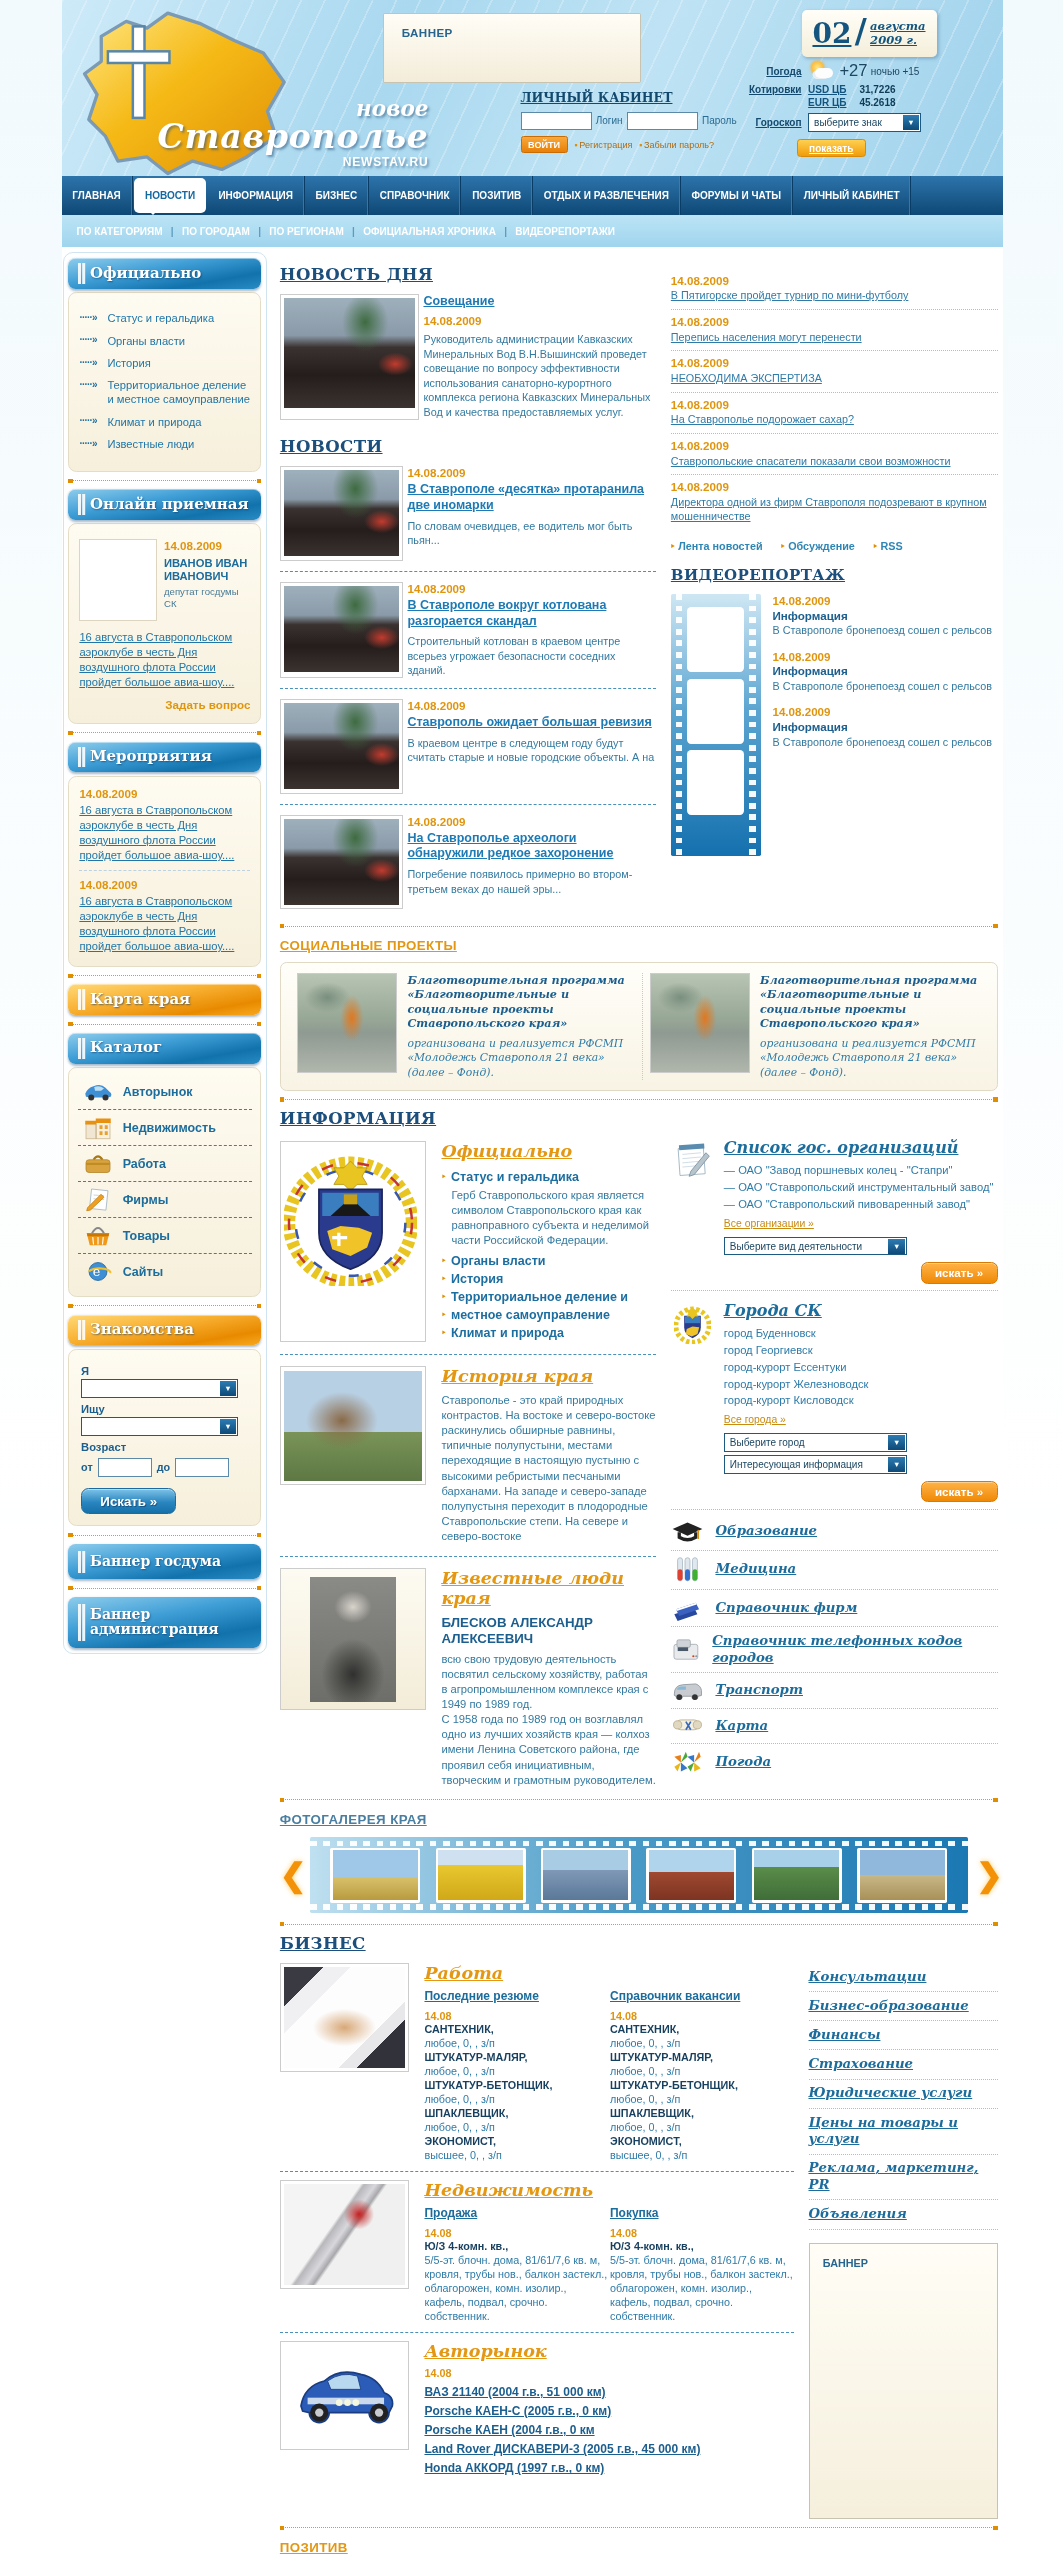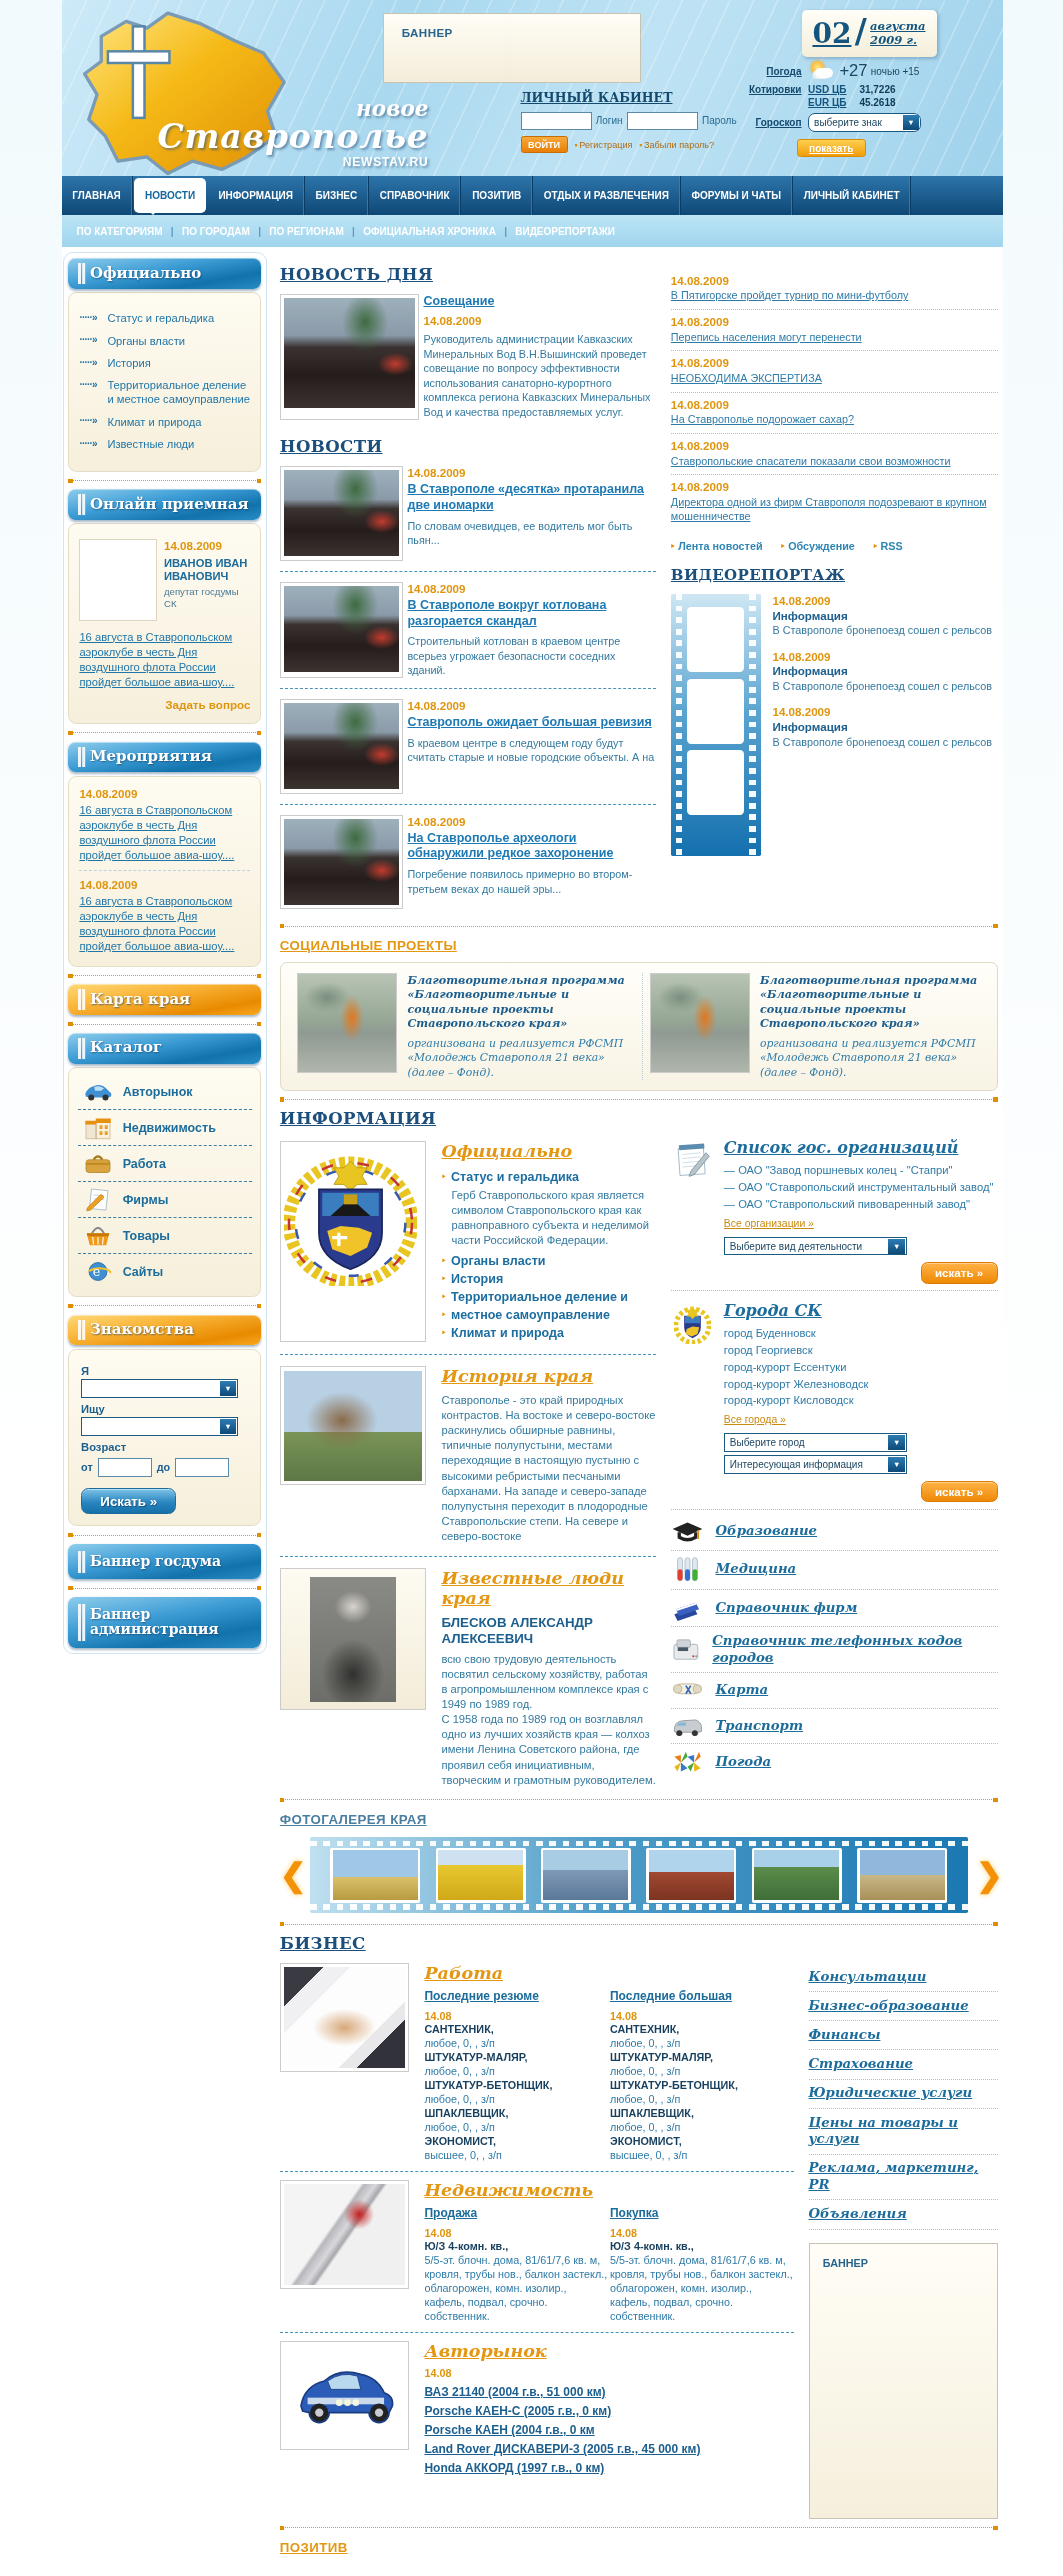--- a/index.html
+++ b/index.html
@@ -34,21 +34,21 @@
   .ti-label{width:60px;text-align:right;margin-right:6.6px;color:#14496e;font-weight:bold;text-decoration:underline;font-size:10px;}
   .weather-icon{width:28px;height:20px;position:relative;margin-right:3.3px;}
   .weather-icon .sun{position:absolute;left:3.3px;top:0;width:12.5px;height:12.5px;border-radius:50%;background:radial-gradient(#ffe680,#f5a623);box-shadow:0 0 3.3px #f5a623;}
   .weather-icon .cloud{position:absolute;left:6.6px;top:6.6px;width:18.3px;height:10px;background:#fdfdfd;border-radius:8.3px;box-shadow:-3.3px 1.7px 0 -0.8px #e8eef2;}
   .temp-big{font-size:16.6px;color:#1c4661;margin-right:3.3px;}
   .temp-small{color:#1c4661;font-size:10px;}
   .quote-lbl{color:#14557f;font-weight:bold;text-decoration:underline;margin-right:8.3px;width:43px;}
   .quote-val{color:#103c58;font-weight:bold;}
   .select{height:16.6px;border:0.8px solid #1c5a82;background:#fff;display:flex;align-items:center;justify-content:space-between;padding-left:5px;color:#1c4661;font-size:10px;}
   .select .arr{width:16.6px;height:15px;background:linear-gradient(#2c7cb4,#0d4a77);display:flex;align-items:center;justify-content:center;color:#fff;font-size:7.5px;margin:0.8px;}
-  .horo-select{width:106px;border-radius:7px;}
+  .horo-select{width:106px;}
   .btn-show{margin:5px 0 0 55px;background:linear-gradient(#ffd050,#f09c0a);border:0.8px solid #d88a06;border-radius:3.3px;color:#fff;font-weight:bold;font-size:10px;text-decoration:underline;padding:2.5px 11.6px;display:inline-block;}
   
   .mainnav{height:39px;background:linear-gradient(#2d74ab,#0e4875);display:flex;align-items:stretch;position:relative;z-index:5;}
   .nav-item{display:flex;align-items:center;padding:0 10.8px;color:#fff;font-weight:bold;font-size:10px;border-right:0.8px solid #0a3d66;box-shadow:inset -0.8px 0 0 #3d80b5;white-space:nowrap;}
   .nav-item.active{background:#fff;color:#1468a0;border-radius:5px;margin:1.7px 1.7px;position:relative;box-shadow:none;border-right:none;}
   .nav-item.active:after{content:"";position:absolute;left:15px;bottom:-5.8px;border:4.2px solid transparent;border-top-color:#fff;}
   .subnav{height:32px;background:linear-gradient(#bce4f5,#9fd4ee);display:flex;align-items:center;padding-left:15px;color:#fff;font-weight:bold;font-size:10px;}
   .subnav .sn{margin-right:8.3px;white-space:nowrap;}
   .subnav .sn:after{content:"|";margin-left:8.3px;color:#5d9cc0;}
   .subnav .sn:last-child:after{content:"";}
@@ -732,35 +732,35 @@
                 <rect x="4" y="8" width="32" height="20" rx="3" fill="#e8eaec" stroke="#9aa4ac"></rect>
                 <rect x="8" y="2" width="18" height="10" rx="2" fill="#d0d4d8" stroke="#9aa4ac"></rect>
                 <rect x="9" y="12" width="14" height="5" fill="#485868"></rect>
                 <circle cx="30" cy="24" r="1.5" fill="#d04020"></circle>
                 <circle cx="34" cy="24" r="1.5" fill="#8898a8"></circle>
               </svg>
             <span class="irlink lnk">Справочник телефонных кодов городов</span>
           </div>
           <div class="irlink-row">
             <svg width="33" height="23" viewBox="0 0 40 28">
+                <path d="M4 18 Q4 8 14 7 L30 6 Q36 8 37 14 L37 20 L33 21 A4 4 0 0 1 25 21 L14 21 A4 4 0 0 1 6 21 L4 20 Z" fill="#c8ccd0" stroke="#8a9298"></path>
+                <path d="M7 13 Q8 9 13 9 L18 9 L18 13 Z" fill="#88b8d8"></path>
+                <circle cx="10" cy="22" r="3.5" fill="#333"></circle>
+                <circle cx="29" cy="22" r="3.5" fill="#333"></circle>
+              </svg>
+            <span class="irlink lnk">Транспорт</span>
+          </div>
+          <div class="irlink-row">
+            <svg width="33" height="23" viewBox="0 0 40 28">
                 <rect x="6" y="6" width="28" height="12" rx="6" fill="#f4f0e2" stroke="#b8ab88"></rect>
                 <circle cx="8" cy="12" r="5" fill="#e0d8c0" stroke="#b8ab88"></circle>
                 <circle cx="32" cy="12" r="5" fill="#e0d8c0" stroke="#b8ab88"></circle>
                 <path d="M18 8 l6 10 M24 8 l-6 10" stroke="#3868b8" stroke-width="2"></path>
               </svg>
             <span class="irlink lnk">Карта</span>
-          </div>
-          <div class="irlink-row">
-            <svg width="33" height="23" viewBox="0 0 40 28">
-                <path d="M4 18 Q4 8 14 7 L30 6 Q36 8 37 14 L37 20 L33 21 A4 4 0 0 1 25 21 L14 21 A4 4 0 0 1 6 21 L4 20 Z" fill="#c8ccd0" stroke="#8a9298"></path>
-                <path d="M7 13 Q8 9 13 9 L18 9 L18 13 Z" fill="#88b8d8"></path>
-                <circle cx="10" cy="22" r="3.5" fill="#333"></circle>
-                <circle cx="29" cy="22" r="3.5" fill="#333"></circle>
-              </svg>
-            <span class="irlink lnk">Транспорт</span>
           </div>
           <div class="irlink-row">
             <svg width="33" height="25" viewBox="0 0 40 30">
                 <g>
                   <path d="M12 15 L4 8 L12 6 Z" fill="#e88018"></path>
                   <path d="M12 15 L20 8 L18 2 Z" fill="#48a838"></path>
                   <path d="M12 15 L20 22 L12 26 Z" fill="#3878c8"></path>
                   <path d="M12 15 L4 20 L8 26 Z" fill="#e8b818"></path>
                 </g>
                 <g>
@@ -824,21 +824,21 @@
                   <div class="job-name">ШТУКАТУР-МАЛЯР,</div>
                   <div class="job-det">любое, 0, , з/п</div>
                   <div class="job-name">ШТУКАТУР-БЕТОНЩИК,</div>
                   <div class="job-det">любое, 0, , з/п</div>
                   <div class="job-name">ШПАКЛЕВЩИК,</div>
                   <div class="job-det">любое, 0, , з/п</div>
                   <div class="job-name">ЭКОНОМИСТ,</div>
                   <div class="job-det">высшее, 0, , з/п</div>
                 </div>
                 <div class="biz-col">
-                  <span class="col-h lnk">Последние большая</span>
+                  <span class="col-h lnk">Справочник вакансии</span>
                   <div class="odate" style="font-size:10.8px;">14.08</div>
                   <div class="job-name">САНТЕХНИК,</div>
                   <div class="job-det">любое, 0, , з/п</div>
                   <div class="job-name">ШТУКАТУР-МАЛЯР,</div>
                   <div class="job-det">любое, 0, , з/п</div>
                   <div class="job-name">ШТУКАТУР-БЕТОНЩИК,</div>
                   <div class="job-det">любое, 0, , з/п</div>
                   <div class="job-name">ШПАКЛЕВЩИК,</div>
                   <div class="job-det">любое, 0, , з/п</div>
                   <div class="job-name">ЭКОНОМИСТ,</div>

